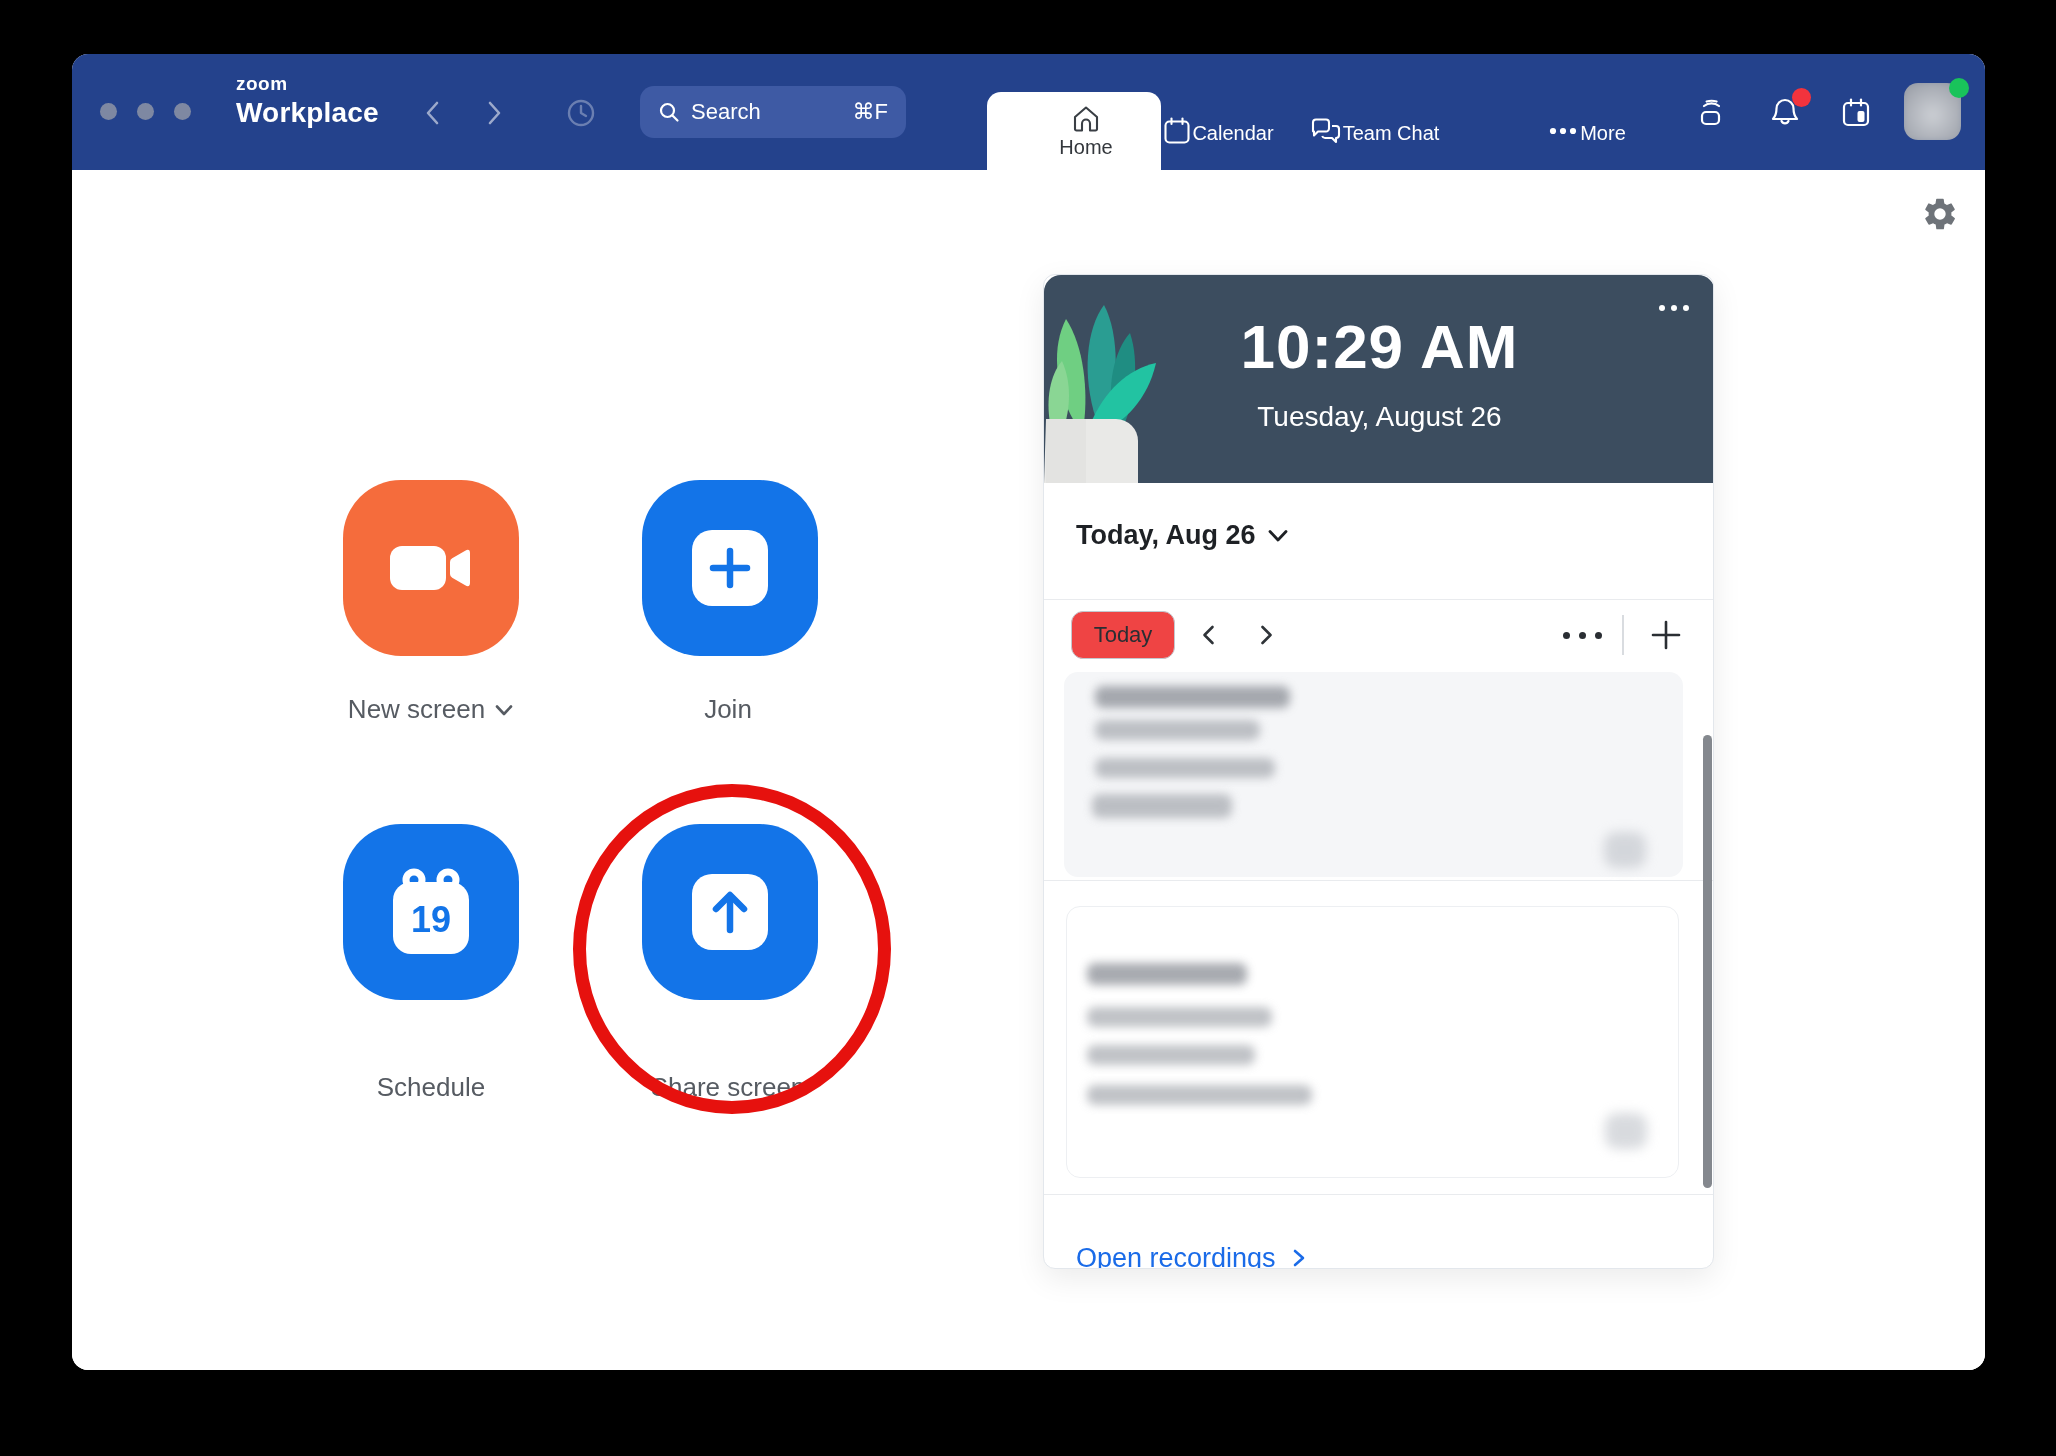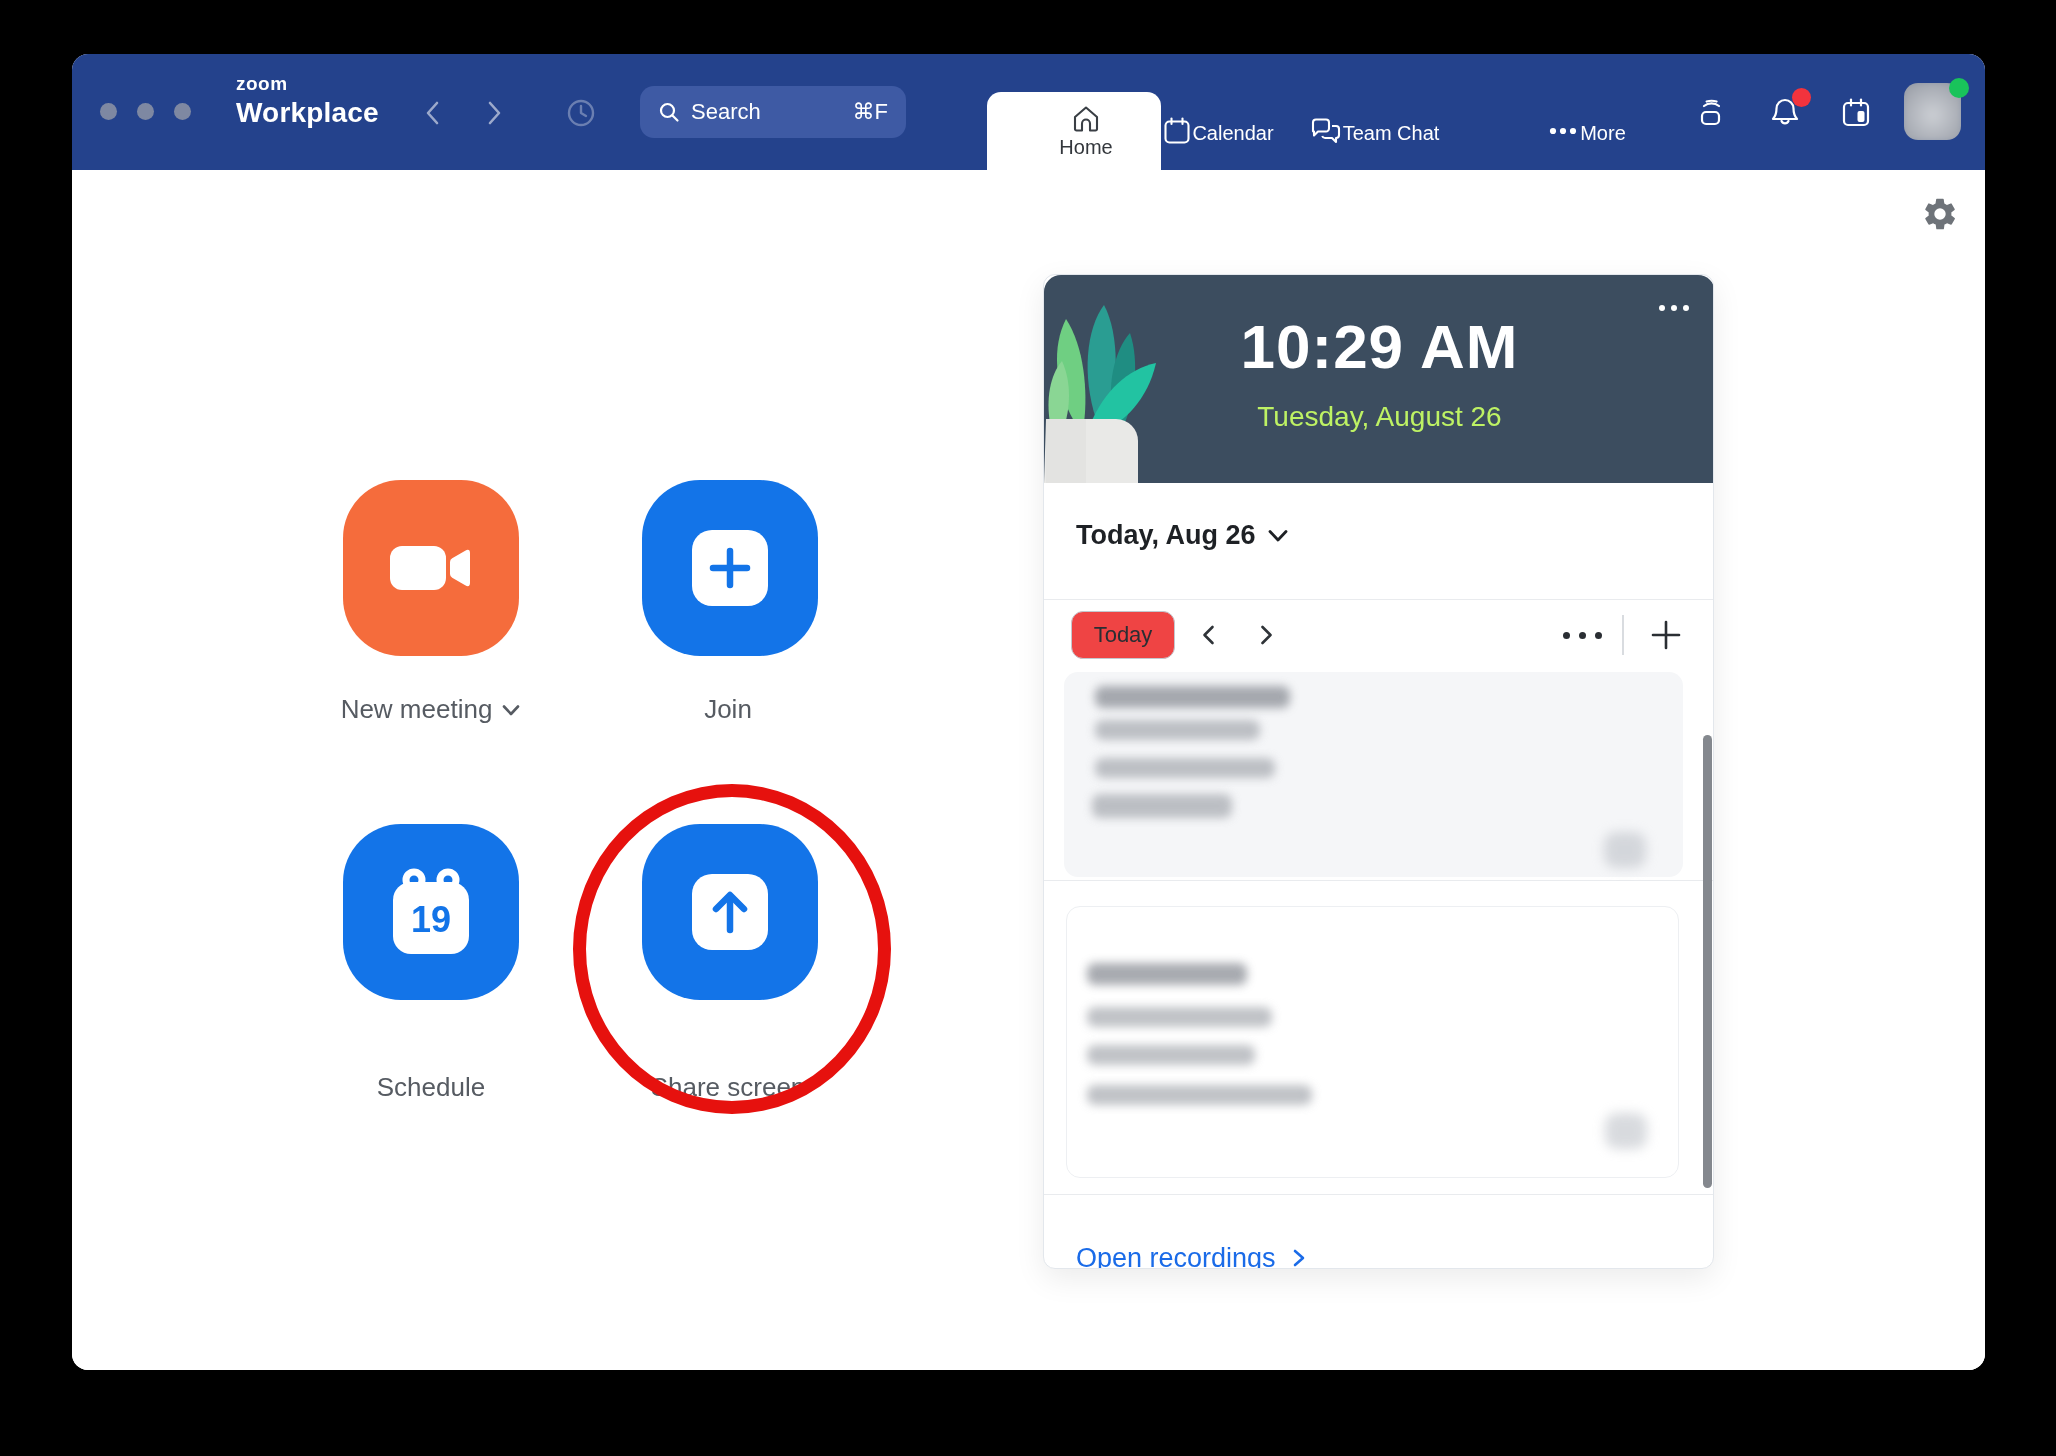--- a/index.html
+++ b/index.html
@@ -51,21 +51,21 @@
   .annotation{position:absolute;left:501px;top:614px;width:318px;height:330px;border:13px solid #E6110E;
               border-radius:50%;box-sizing:border-box;pointer-events:none;}
   
   .panel{position:absolute;left:971px;top:104px;width:671px;height:995px;background:#fff;
          border:1px solid #e3e7ec;border-radius:12px;box-sizing:border-box;overflow:hidden;
          box-shadow:0 10px 30px rgba(0,0,0,.08);}
   .clock-card{position:absolute;left:0;top:0;width:671px;height:208px;background:#3C4D5F;
               border-radius:17px 17px 0 0;overflow:hidden;}
   .clock-time{position:absolute;left:0;top:36px;width:100%;text-align:center;color:#fff;
               font-size:62px;font-weight:700;letter-spacing:1px;}
-  .clock-date{position:absolute;left:0;top:126px;width:100%;text-align:center;color:#bef264;
+  .clock-date{position:absolute;left:0;top:126px;width:100%;text-align:center;color:#ffffff;
               font-size:28px;font-weight:400;}
   .clock-menu{position:absolute;right:26px;top:30px;display:flex;gap:6px;}
   .clock-menu i{width:6px;height:6px;border-radius:50%;background:#fff;display:block;}
   .plant{position:absolute;left:0;top:16px;}
   .heading{position:absolute;left:32px;top:240px;height:40px;display:flex;align-items:center;
            gap:11px;color:#1e2125;font-size:27px;font-weight:700;}
   .hr{position:absolute;left:0;width:671px;height:1px;background:#e9ebee;}
   .btn-today{position:absolute;left:27px;top:336px;width:104px;height:48px;border:1.5px solid #c3c8cf;
              border-radius:12px;background:#ef4444;box-sizing:border-box;display:flex;align-items:center;
              justify-content:center;font-size:22px;color:#2a2e33;}
@@ -229,21 +229,21 @@
     <div class="squircle sq-blue" style="left:570px;top:654px;">
       <div class="innerpad">
         <svg width="44" height="48" viewBox="0 0 44 48">
           <line x1="22" y1="10" x2="22" y2="42" stroke="#1374E8" stroke-width="6.5" stroke-linecap="round"></line>
           <polyline points="8,21 22,7 36,21" fill="none" stroke="#1374E8" stroke-width="6.5" stroke-linecap="round" stroke-linejoin="round"></polyline>
         </svg>
       </div>
     </div>
 
     <div class="action-label" style="left:219px;top:524px;">
-      <span>New meeting</span>
+      <span>New screen</span>
       <svg width="20" height="14" viewBox="0 0 20 14">
             <polyline points="3,3.5 10,11 17,3.5" fill="none" stroke="#565b62" stroke-width="2.6" stroke-linecap="round" stroke-linejoin="round"></polyline>
           </svg>
     </div>
     <div class="action-label" style="left:516px;top:524px;">Join</div>
     <div class="action-label" style="left:219px;top:902px;">Schedule</div>
     <div class="action-label" style="left:516px;top:902px;">Share screen</div>
 
     <div class="annotation"></div>
 

